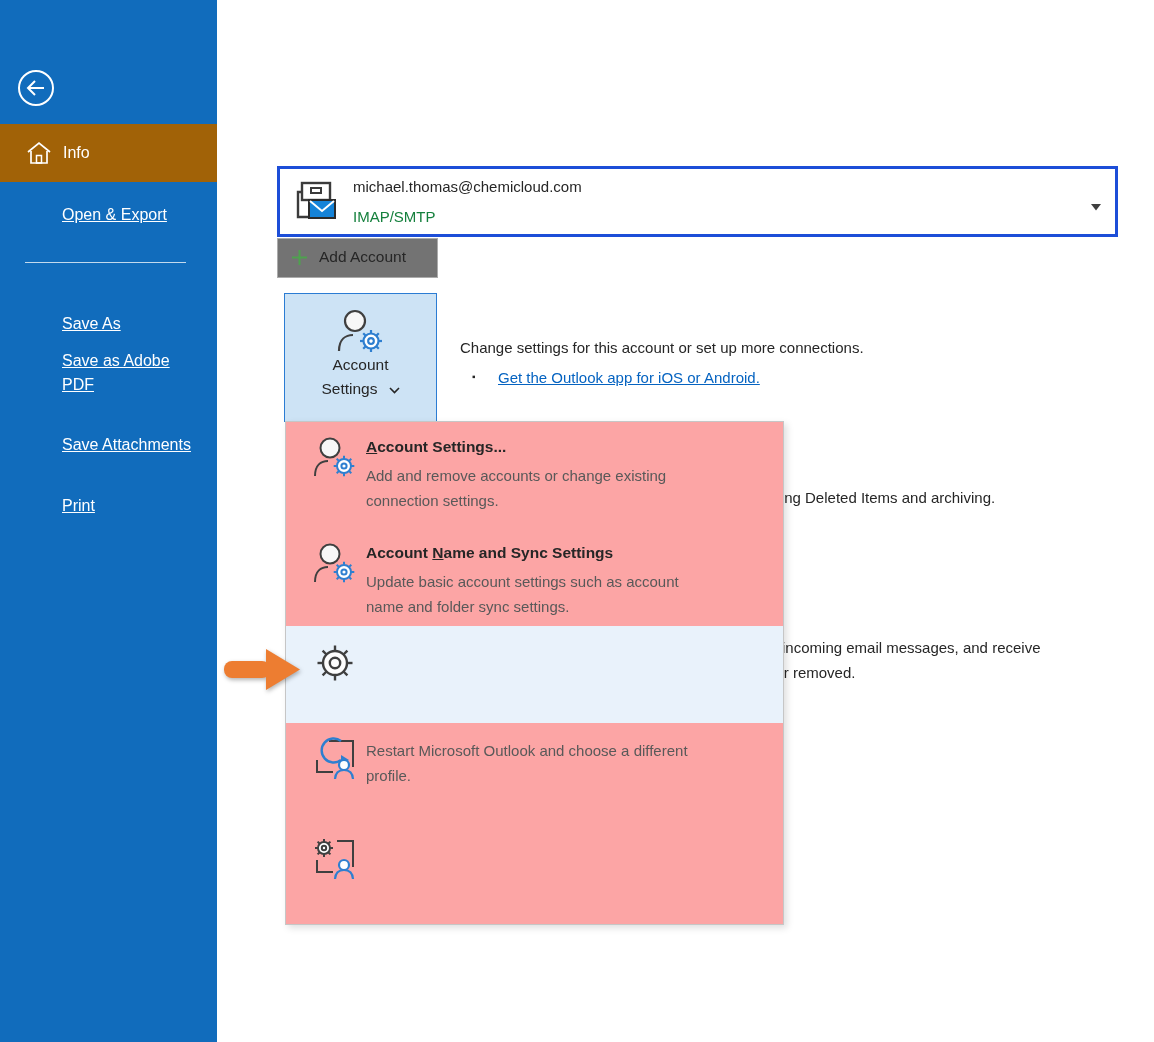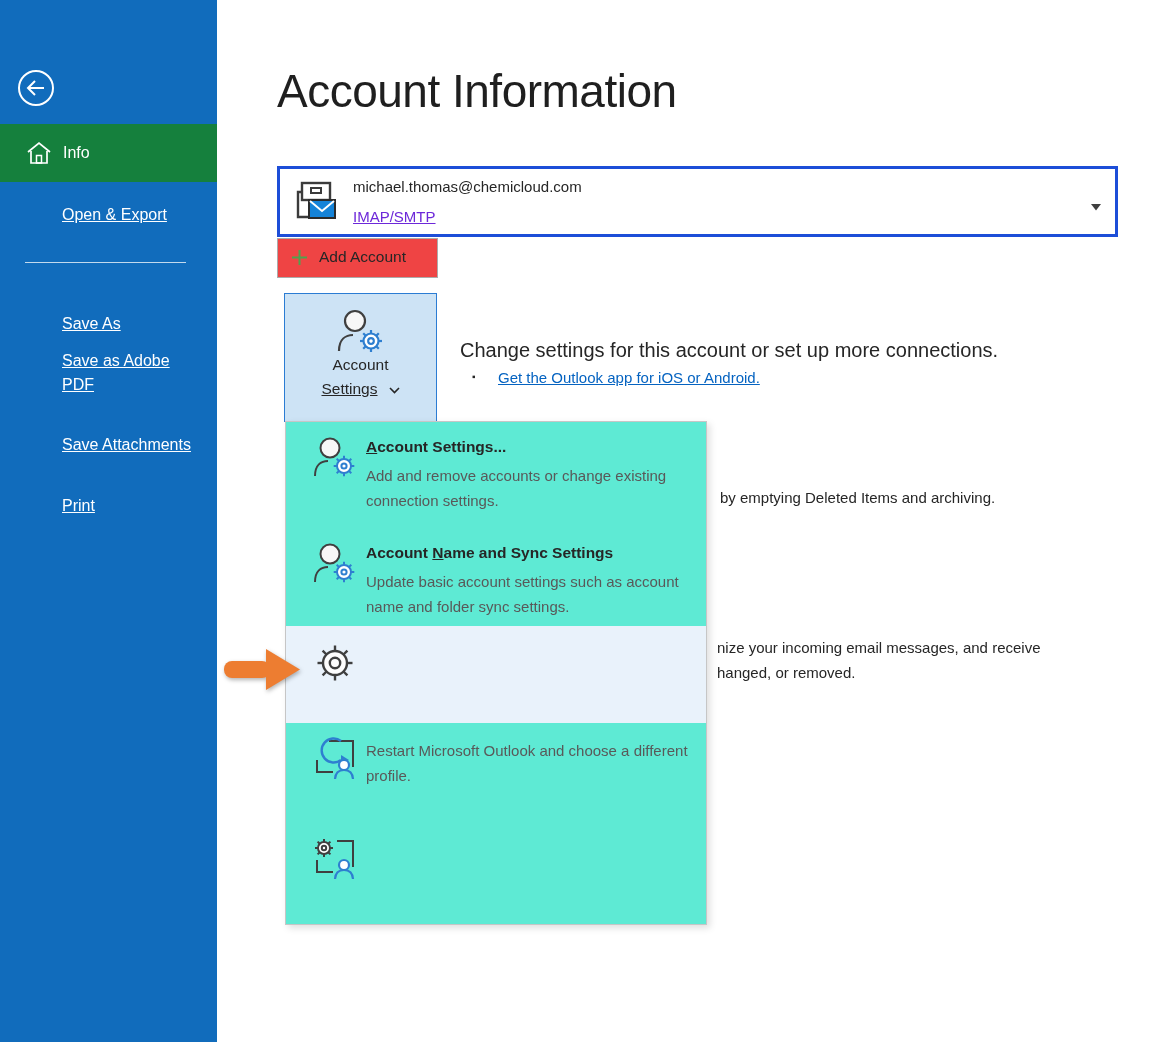--- a/index.html
+++ b/index.html
@@ -3,54 +3,54 @@
 <meta charset="utf-8">
 <style>
   html,body{margin:0;padding:0;background:#fff;}
   #canvas{position:relative;width:1154px;height:1042px;background:#ffffff;overflow:hidden;
           font-family:"Liberation Sans","DejaVu Sans",sans-serif;color:#262626;}
   .abs{position:absolute;}
 
   
   #sidebar{left:0;top:0;width:217px;height:1042px;background:#116CBC;}
   .back-btn{left:17px;top:69px;width:38px;height:38px;cursor:pointer;}
-  .sb-row-active{left:0;top:124px;width:217px;height:58px;background:#15803d;display:flex;align-items:center;}
+  .sb-row-active{left:0;top:124px;width:217px;height:58px;background:#a16207;display:flex;align-items:center;}
   .sb-home{margin-left:26px;width:26px;height:24px;display:inline-flex;}
   .sb-active-label{margin-left:11px;color:#fff;font-size:16px;}
   .sb-item{left:62px;color:#fff;font-size:16px;line-height:24px;cursor:pointer;text-decoration:underline;}
   .sb-divider{left:25px;top:262px;width:161px;height:0;border-top:1px solid rgba(255,255,255,0.75);}
 
   
   .page-title{left:277px;top:64px;font-size:46px;font-weight:300;color:#1f1f1f;letter-spacing:-0.5px;}
 
   .acct-selector{left:277px;top:166px;width:835px;height:65px;border:3px solid #1d4ed8;background:#fff;cursor:pointer;}
   .acct-icon{position:absolute;left:15px;top:11px;width:42px;height:42px;}
   .acct-email{position:absolute;left:73px;top:9px;font-size:15px;color:#262626;}
-  .acct-proto{position:absolute;left:73px;top:39px;font-size:15px;color:#6d28d9;text-decoration:underline;}
+  .acct-proto{position:absolute;left:73px;top:39px;font-size:15px;color:#15803d;}
   .acct-caret{position:absolute;right:14px;top:28px;width:10px;height:7px;}
 
-  .add-btn{left:277px;top:238px;width:159px;height:38px;border:1px solid #ABABAB;background:#ef4444;cursor:pointer;}
+  .add-btn{left:277px;top:238px;width:159px;height:38px;border:1px solid #ABABAB;background:#737373;cursor:pointer;}
   .add-plus{position:absolute;left:13px;top:10px;width:17px;height:17px;}
   .add-label{position:absolute;left:41px;top:9px;font-size:15.5px;color:#262626;}
 
   .settings-btn{left:284px;top:293px;width:151px;height:127px;background:#CDE3F5;border:1px solid #2B7CD3;cursor:pointer;}
   .settings-btn .big-icon{position:absolute;left:50px;top:14px;width:52px;height:47px;}
   .sb-line{position:absolute;width:100%;text-align:center;font-size:15.5px;color:#262626;}
   .sb-line1{top:62px;}
-  .sb-line2{top:86px;display:flex;justify-content:center;align-items:flex-end;gap:11px;text-decoration:underline;}
+  .sb-line2{top:86px;display:flex;justify-content:center;align-items:flex-end;gap:11px;}
 
   .sec-heading{left:459px;top:297px;font-size:26px;font-weight:300;color:#262626;}
-  .sec-desc{left:460px;top:339px;font-size:20px;color:#262626;}
+  .sec-desc{left:460px;top:339px;font-size:15px;color:#262626;}
   .sec-bullet{left:472px;top:371px;font-size:10px;color:#262626;}
   .sec-link{left:498px;top:369px;font-size:15px;color:#0563C1;text-decoration:underline;cursor:pointer;}
 
   .frag{font-size:15px;color:#262626;z-index:1;white-space:nowrap;}
 
   
-  #menu{left:285px;top:421px;width:422px;height:504px;background:#5eead4;border:1px solid #C6C6C6;
+  #menu{left:285px;top:421px;width:499px;height:504px;background:#fca5a5;border:1px solid #C6C6C6;
         box-shadow:3px 3px 7px rgba(0,0,0,0.13);z-index:5;box-sizing:border-box;}
   .menu-item{position:absolute;left:0;width:100%;cursor:pointer;}
   .menu-item.hl{background:#E9F2FB;}
   .mi-icon{position:absolute;left:26px;top:14px;width:46px;height:46px;}
   .mi-text{position:absolute;left:80px;top:12px;right:14px;}
   .mi-title{font-size:15.5px;font-weight:bold;color:#262626;line-height:26px;}
   .mi-desc{font-size:15px;color:#595959;line-height:25px;max-width:335px;margin-top:3px;}
   .ak{text-decoration:underline;}
 
   .arrow-annot{left:222px;top:646px;width:80px;height:47px;z-index:6;
@@ -87,21 +87,20 @@
     <div class="abs sb-item" style="top:203px;">Open &amp; Export</div>
 
     <div class="abs sb-divider"></div>
 
     <div class="abs sb-item" style="top:288px;margin-top:24px;">Save As</div>
     <div class="abs sb-item" style="top:349px;width:126px;">Save as Adobe PDF</div>
     <div class="abs sb-item" style="top:433px;">Save Attachments</div>
     <div class="abs sb-item" style="top:494px;">Print</div>
   </div>
 
-  <div class="abs page-title">Account Information</div>
 
   <div class="abs acct-selector">
     <span class="acct-icon">
       <svg width="42" height="42" viewBox="0 0 42 42">
         <path d="M7 12 H3 V37 H13" fill="none" stroke="#3b3b3b" stroke-width="2.4"></path>
         <rect x="7" y="3" width="28" height="17" fill="#fff" stroke="#3b3b3b" stroke-width="2.4"></rect>
         <rect x="16" y="8" width="10" height="5" fill="#fff" stroke="#3b3b3b" stroke-width="2"></rect>
         <rect x="14" y="20" width="26" height="18" fill="#1583D8" stroke="#2b2b2b" stroke-width="2"></rect>
         <polyline points="15,21 27,31 39,21" fill="none" stroke="#fff" stroke-width="2"></polyline>
       </svg>

